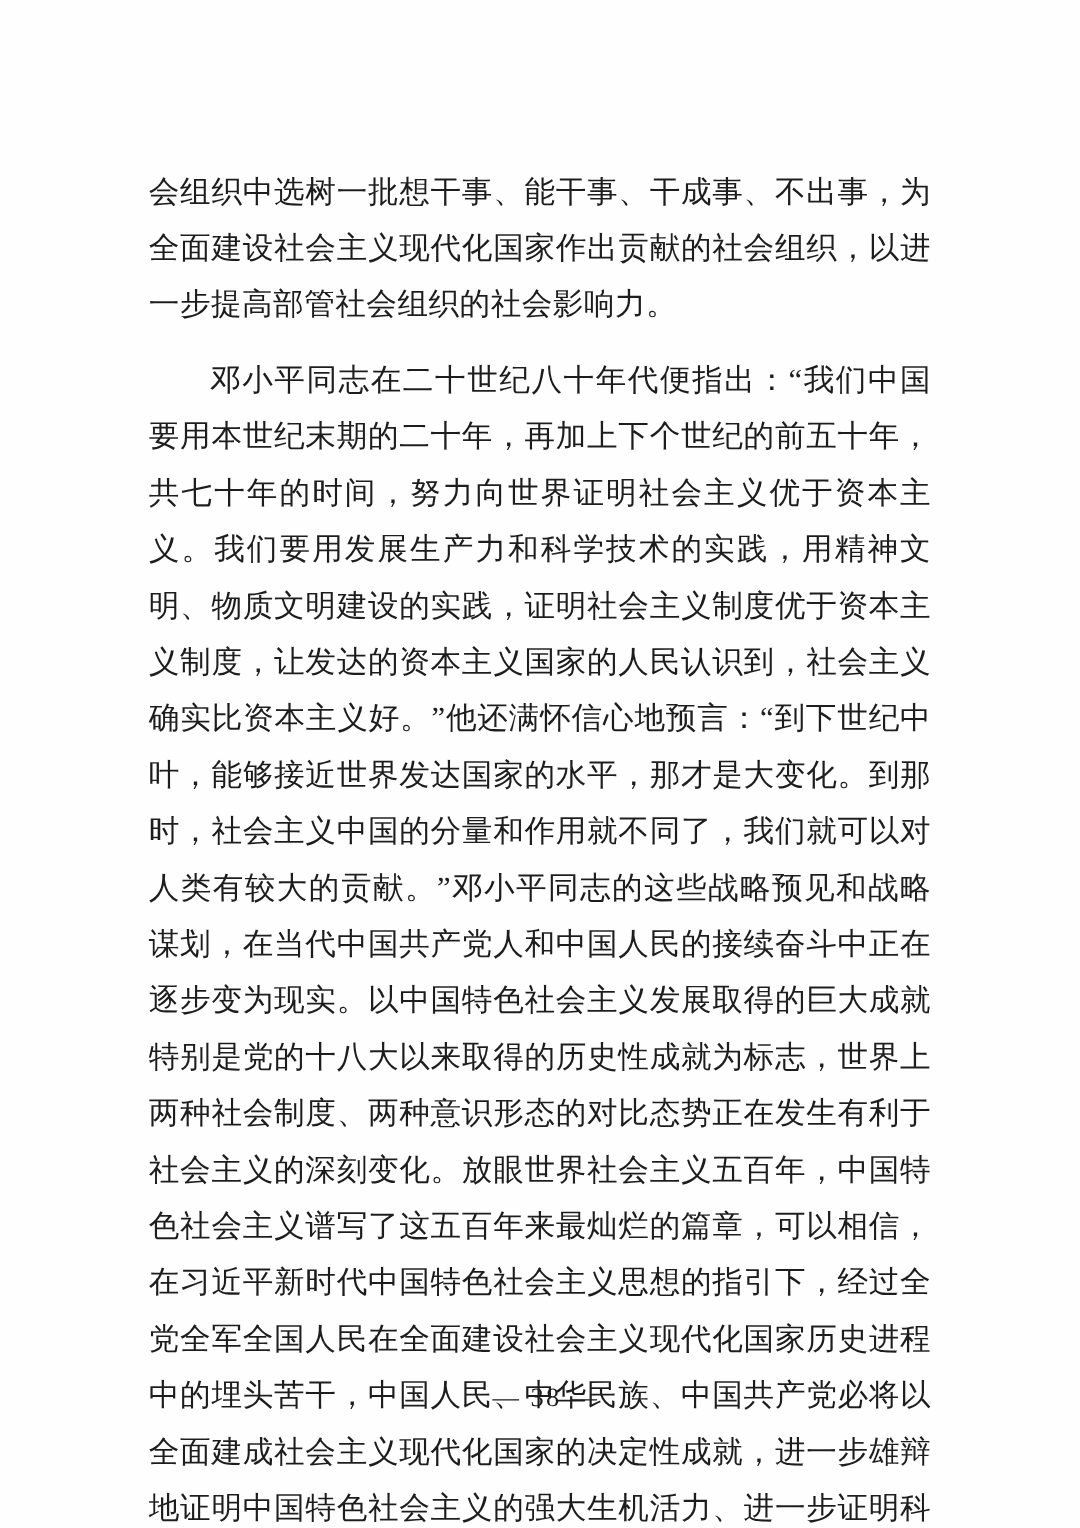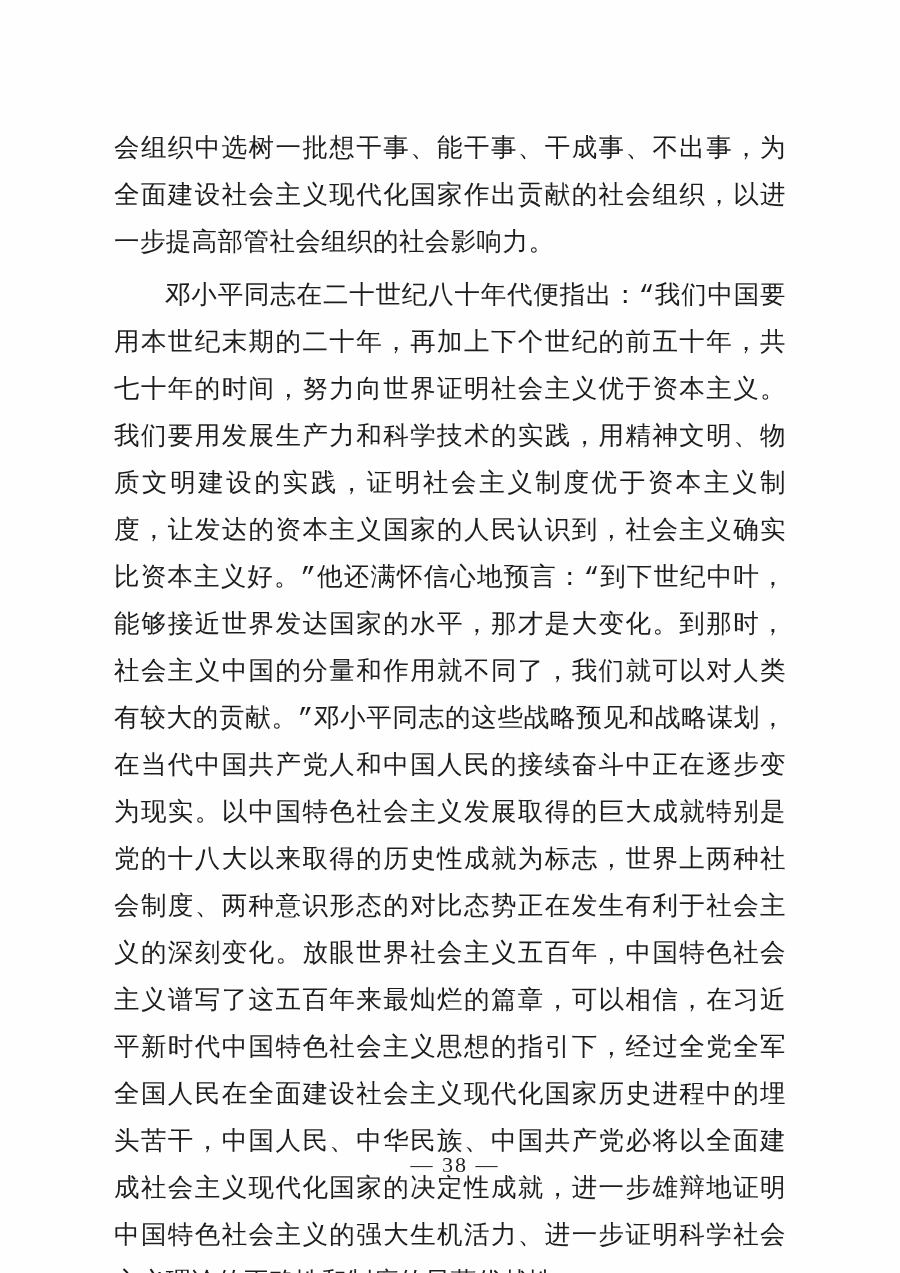--- a/index.html
+++ b/index.html
@@ -23,23 +23,22 @@
   }
   .body-text {
     font-size: 25.5px;
     line-height: 47px;
     text-align: justify;
     text-justify: inter-ideograph;
     letter-spacing: 0.4px;
     color: #1d1d1d;
   }
   .para {
-    margin: 6px;
+    margin: 16px;
     text-indent: 2em;
-    font-family: Liberation Mono, monospace;
   }
   .para.continued {
     text-indent: 0;
   }
   .page-number {
     position: absolute;
     left: 0;
     right: 0;
     top: 1152px;
     text-align: center;

